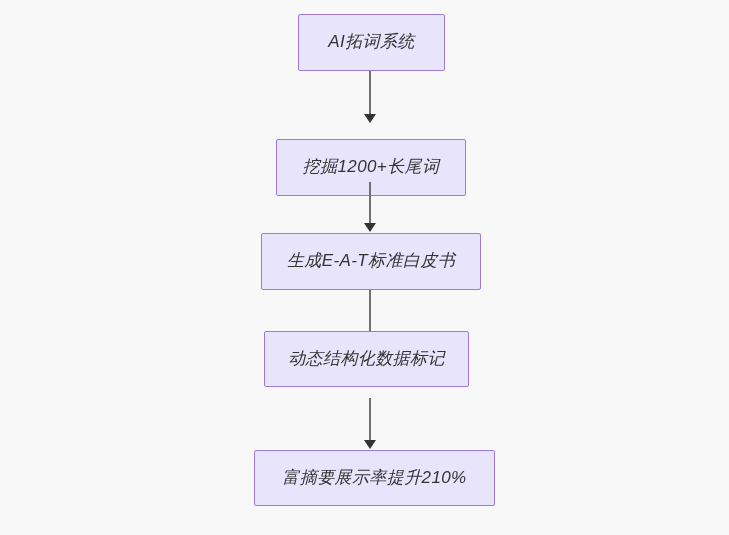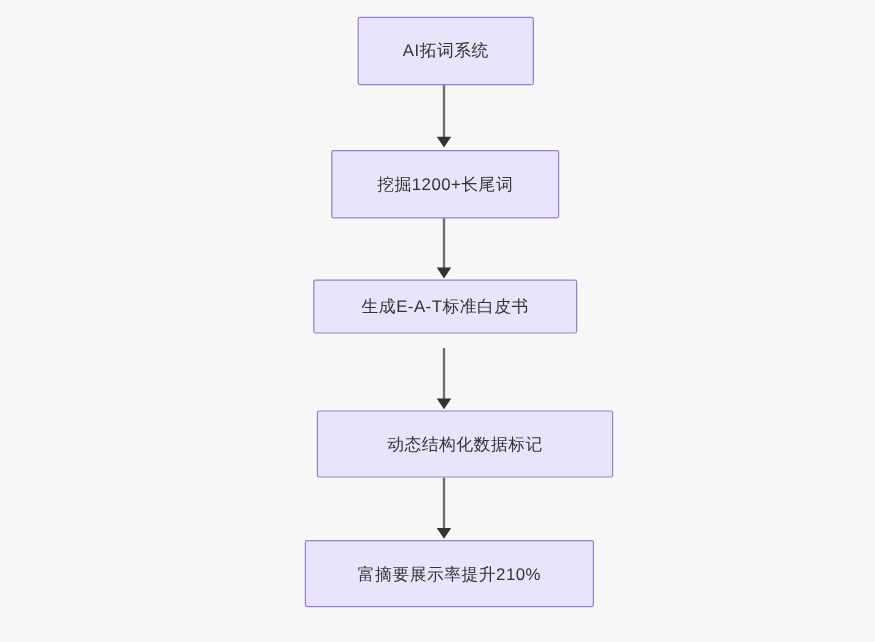--- a/index.html
+++ b/index.html
@@ -21,25 +21,26 @@
   .node {
     position: absolute;
     box-sizing: border-box;
     background: #e8e4fb;
     border: 1.6px solid #9d7ad8;
     border-radius: 2px;
     display: flex;
     align-items: center;
     justify-content: center;
     color: #333333;
-    font-size: 14px;
+    font-size: 17px;
     letter-spacing: 0.4px;
     line-height: 1.2;
     white-space: nowrap;
     user-select: none;
+    font-style: italic;
   }
   .node-label {
     display: block;
     text-align: center;
   }
   .connector {
     position: absolute;
     width: 2px;
     background: #707070;
     left: 369px;
@@ -59,35 +60,35 @@
 
 <div id="flowchart">
 
   <div class="node" style="left:298px; top:14px; width:147px; height:57px;">
     <span class="node-label">AI拓词系统</span>
   </div>
 
   <div class="connector" style="top:71px; height:45px;"></div>
   <div class="arrowhead" style="top:114px;"></div>
 
-  <div class="node" style="left:276px; top:125px; width:190px; height:57px;">
+  <div class="node" style="left:276px; top:139px; width:190px; height:57px;">
     <span class="node-label">挖掘1200+长尾词</span>
   </div>
 
   <div class="connector" style="top:182px; height:44px;"></div>
   <div class="arrowhead" style="top:223px;"></div>
 
-  <div class="node" style="left:261px; top:233px; width:220px; height:45px;">
+  <div class="node" style="left:261px; top:233px; width:220px; height:57px;">
     <span class="node-label">生成E-A-T标准白皮书</span>
   </div>
 
   <div class="connector" style="top:290px; height:44px;"></div>
   <div class="arrowhead" style="top:332px;"></div>
 
-  <div class="node" style="left:264px; top:342px; width:247px; height:56px;">
+  <div class="node" style="left:264px; top:331px; width:205px; height:56px;">
     <span class="node-label">动态结构化数据标记</span>
   </div>
 
   <div class="connector" style="top:398px; height:44px;"></div>
   <div class="arrowhead" style="top:440px;"></div>
 
   <div class="node" style="left:254px; top:450px; width:241px; height:56px;">
     <span class="node-label">富摘要展示率提升210%</span>
   </div>
 

